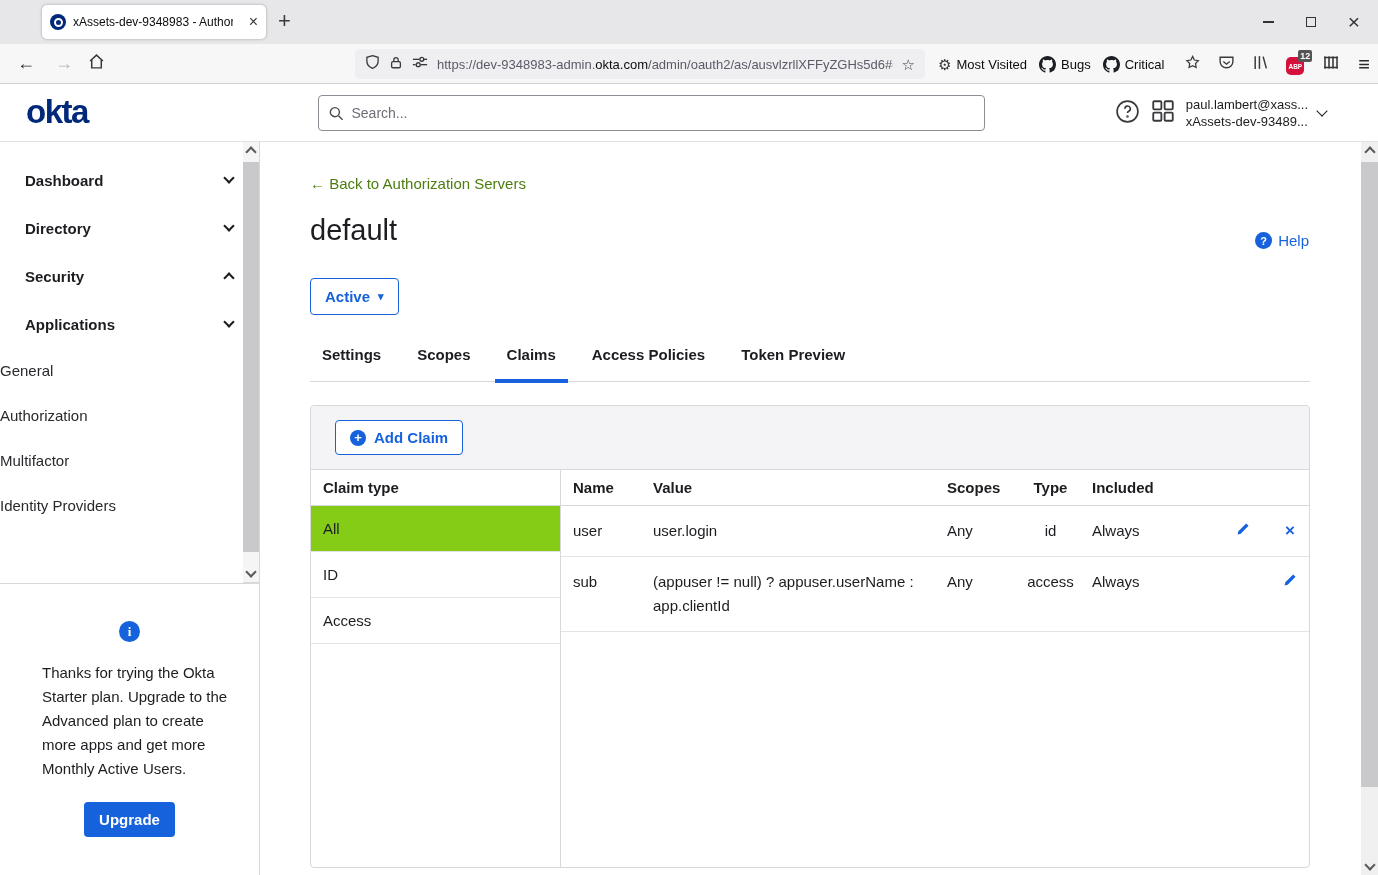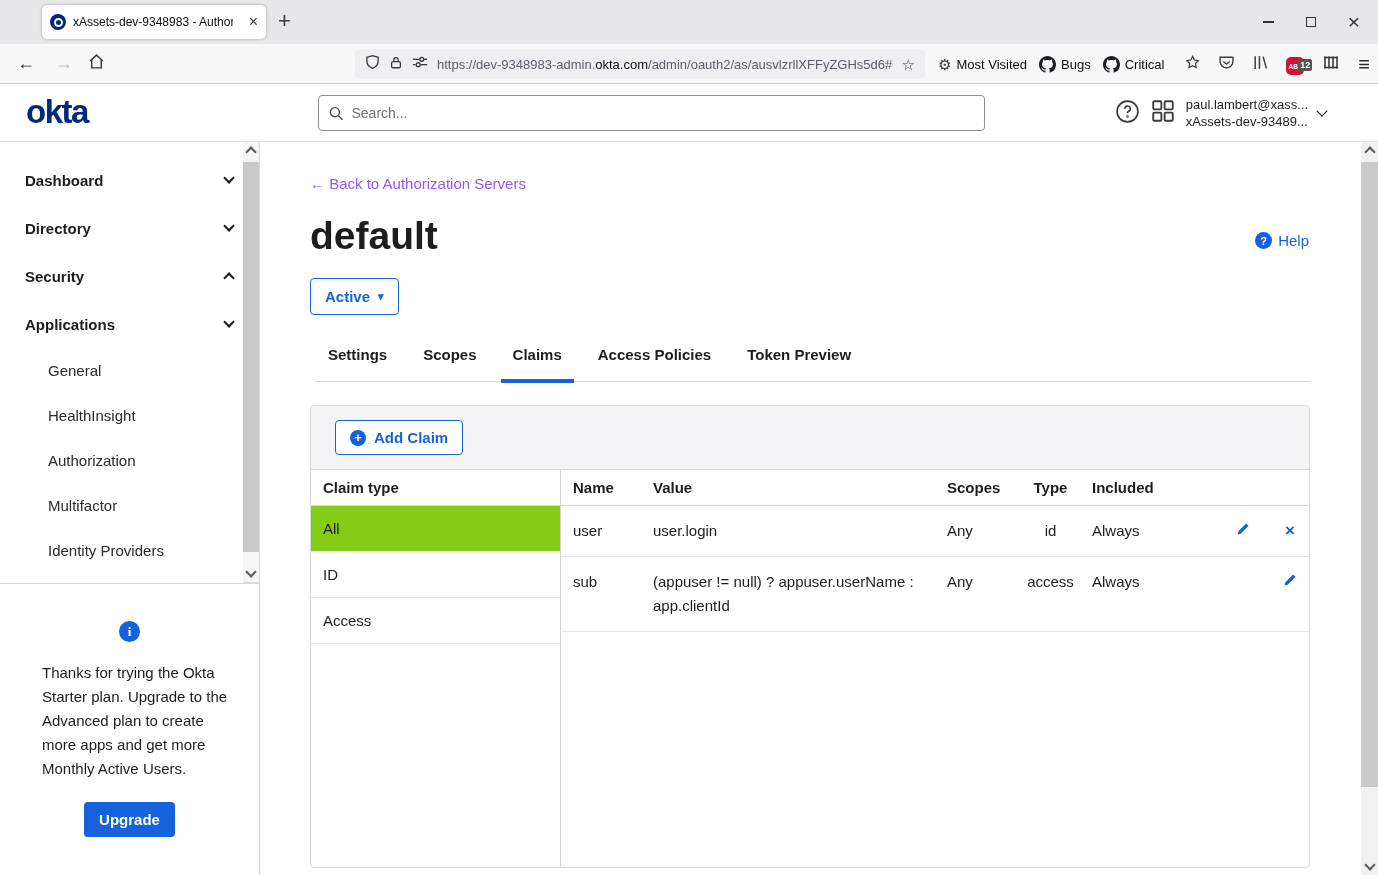--- a/index.html
+++ b/index.html
@@ -25,58 +25,58 @@
   .urlbar { position:absolute; left:355px; top:5px; width:570px; height:30px; background:#efeff2; border-radius:5px; display:flex; align-items:center; padding:0 10px; gap:9px; }
   .url-text { font-size:13px; color:#5b5b66; white-space:nowrap; overflow:hidden; flex:1; }
   .url-text b { color:#0c0c0d; font-weight:400; }
   .url-star { font-size:16px; color:#3a3a3e; }
   .bm-group { position:absolute; left:938px; top:0; height:40px; display:flex; align-items:center; gap:6px; }
   .bm-item { display:flex; align-items:center; gap:5px; font-size:13px; color:#0c0c0d; margin-right:6px; }
   .glyph { font-size:15px; color:#3a3a3e; line-height:1; }
   .tool-icons { position:absolute; right:8px; top:0; height:40px; display:flex; align-items:center; gap:17px; }
   .abp { position:relative; width:20px; height:20px; }
   .abp-core { width:18px; height:18px; background:#d6103c; border-radius:5px; transform:rotate(0deg); color:#fff; font-size:6.5px; font-weight:700; display:flex; align-items:center; justify-content:center; margin-top:3px; }
-  .abp-badge { position:absolute; top:-4px; right:-6px; background:#555; color:#fff; font-size:9px; font-weight:700; border-radius:2px; padding:0 2px; line-height:12px;margin-top:9px; }
+  .abp-badge { position:absolute; top:-4px; right:-6px; background:#555; color:#fff; font-size:9px; font-weight:700; border-radius:2px; padding:0 2px; line-height:12px; }
   .hamburger { font-size:20px; color:#2a2a2e; }
 
   
   .okta-header { position:absolute; top:84px; left:0; width:1378px; height:58px; background:#fff; border-bottom:1px solid #e0e0e3; }
   .okta-logo { position:absolute; left:26px; top:9px; font-size:33px; font-weight:700; letter-spacing:-1.5px; color:#00297a; }
   .search-wrap { position:absolute; left:318px; top:11px; width:667px; height:36px; border:1px solid #8d8d95; border-radius:4px; display:flex; align-items:center; padding:0 10px; gap:8px; background:#fff; }
   .search-wrap input { border:none; outline:none; font-size:14px; color:#1d1d21; width:100%; background:transparent; font-family:"Liberation Sans", sans-serif; }
   .search-wrap input::placeholder { color:#6e6e78; }
   .header-right { position:absolute; right:52px; top:0; height:58px; display:flex; align-items:center; gap:10px; }
   .user-block { font-size:13px; line-height:17px; color:#1d1d21; text-align:left; }
   .chev { width:8px; height:8px; border-right:1.8px solid #1d1d21; border-bottom:1.8px solid #1d1d21; transform:rotate(45deg); margin-top:-4px; }
 
   
   .sidebar { position:absolute; top:142px; left:0; width:260px; bottom:0; background:#fff; border-right:1px solid #d7d7dc; }
   .sidenav { position:absolute; top:0; left:0; right:16px; height:441px; padding-top:14px; }
   .nav-item { height:48px; display:flex; align-items:center; justify-content:space-between; padding:0 10px 0 25px; font-size:15px; font-weight:600; color:#1d1d21; cursor:pointer; }
-  .nav-sub { height:45px; display:flex; align-items:center; padding-left:48px; font-size:15px; font-weight:400; color:#2a2a2e; cursor:pointer; }
+  .nav-sub { height:45px; display:flex; align-items:center; font-size:15px; font-weight:400; color:#2a2a2e; cursor:pointer; }
   .chev-down, .chev-up { width:8px; height:8px; border-right:2px solid #1d1d21; border-bottom:2px solid #1d1d21; }
   .chev-down { transform:rotate(45deg); margin-top:-4px; }
   .chev-up { transform:rotate(-135deg); margin-top:4px; }
   .side-scroll { position:absolute; top:0; right:0; width:16px; height:441px; background:#f5f5f6; border-bottom:1px solid #d7d7dc; }
   .side-scroll .thumb { position:absolute; top:20px; left:0; width:16px; height:390px; background:#c9c9cc; }
   .arrow-up, .arrow-down { position:absolute; left:4px; width:8px; height:8px; border-right:2px solid #5a5a5e; border-bottom:2px solid #5a5a5e; }
   .arrow-up { top:6px; transform:rotate(-135deg); }
   .arrow-down { bottom:6px; transform:rotate(45deg); }
   .upgrade-panel { position:absolute; top:441px; left:0; right:0; bottom:0; border-top:1px solid #d7d7dc; }
   .info-icon { width:21px; height:21px; border-radius:50%; background:#1662dd; color:#fff; font-size:13px; font-weight:700; font-family:"Liberation Serif", serif; display:flex; align-items:center; justify-content:center; margin:37px auto 0; }
   .upgrade-text { width:200px; margin:19px 0 0 42px; font-size:15px; line-height:24px; color:#1d1d21; }
   .upgrade-btn { display:block; margin:21px auto 0; background:#1662dd; color:#fff; border:none; border-radius:4px; font-size:15px; font-weight:600; padding:9px 15px; font-family:"Liberation Sans", sans-serif; cursor:pointer; }
 
   .main { position:absolute; top:142px; left:260px; right:17px; bottom:0; background:#fff; }
-  .back-link { position:absolute; top:33px; left:50px; font-size:15px; color:#8b5cf6; cursor:pointer; }
-  .page-title { position:absolute; top:72px; left:50px; font-size:39px; font-weight:700; color:#1d1d21; }
+  .back-link { position:absolute; top:33px; left:50px; font-size:15px; color:#4d7c0f; cursor:pointer; }
+  .page-title { position:absolute; top:72px; left:50px; font-size:29px; font-weight:400; color:#1d1d21; }
   .help-link { position:absolute; top:90px; right:52px; display:flex; align-items:center; gap:6px; font-size:15px; color:#1662dd; cursor:pointer; }
   .help-q { width:17px; height:17px; border-radius:50%; background:#1662dd; color:#fff; font-size:11px; font-weight:700; display:flex; align-items:center; justify-content:center; }
   .active-btn { position:absolute; top:136px; left:50px; border:1px solid #1662dd; background:#fff; color:#1662dd; border-radius:4px; font-size:15px; font-weight:600; padding:9px 14px; display:flex; align-items:center; gap:8px; cursor:pointer; font-family:"Liberation Sans", sans-serif; }
-  .tabs { position:absolute; top:201px; left:56px; right:51px; height:39px; border-bottom:1px solid #d7d7dc; display:flex; }
+  .tabs { position:absolute; top:201px; left:50px; right:51px; height:39px; border-bottom:1px solid #d7d7dc; display:flex; }
   .tabx { font-size:15px; font-weight:600; color:#1d1d21; padding:3px 12px 0; margin-right:12px; height:39px; cursor:pointer; position:relative; }
   .tabx.active::after { content:""; position:absolute; left:0; right:0; bottom:-1px; height:4px; background:#1662dd; }
 
   .panel { position:absolute; top:263px; left:50px; right:51px; height:463px; border:1px solid #d7d7dc; border-radius:4px; background:#fff; }
   .panel-toolbar { height:64px; background:#f4f4f6; border-bottom:1px solid #d7d7dc; border-radius:4px 4px 0 0; display:flex; align-items:center; padding-left:24px; }
   .add-claim { background:#fff; border:1px solid #1662dd; color:#1662dd; border-radius:4px; font-size:15px; font-weight:600; padding:8px 14px; display:flex; align-items:center; gap:8px; cursor:pointer; font-family:"Liberation Sans", sans-serif; }
   .plus-circle { width:16px; height:16px; border-radius:50%; background:#1662dd; color:#fff; font-size:13px; font-weight:700; display:flex; align-items:center; justify-content:center; line-height:1; }
   .panel-body { display:flex; height:397px; }
   .claim-col { width:250px; border-right:1px solid #d7d7dc; flex:none; }
   .claim-col-header { height:36px; display:flex; align-items:center; padding-left:12px; font-size:15px; font-weight:600; border-bottom:1px solid #d7d7dc; }
@@ -252,21 +252,20 @@
     </div>
     <div class="nav-item">
       <span>Security</span>
         <span class="chev-up"></span>
     </div>
     <div class="nav-item">
       <span>Applications</span>
         <span class="chev-down"></span>
     </div>
     <div class="nav-sub">General</div>
-    <div class="nav-sub">HealthInsight</div>
     <div class="nav-sub">Authorization</div>
     <div class="nav-sub">Multifactor</div>
     <div class="nav-sub">Identity Providers</div>
   </div>
   <div class="side-scroll">
     <span class="arrow-up"></span>
     <span class="thumb"></span>
     <span class="arrow-down"></span>
   </div>
   <div class="upgrade-panel">

